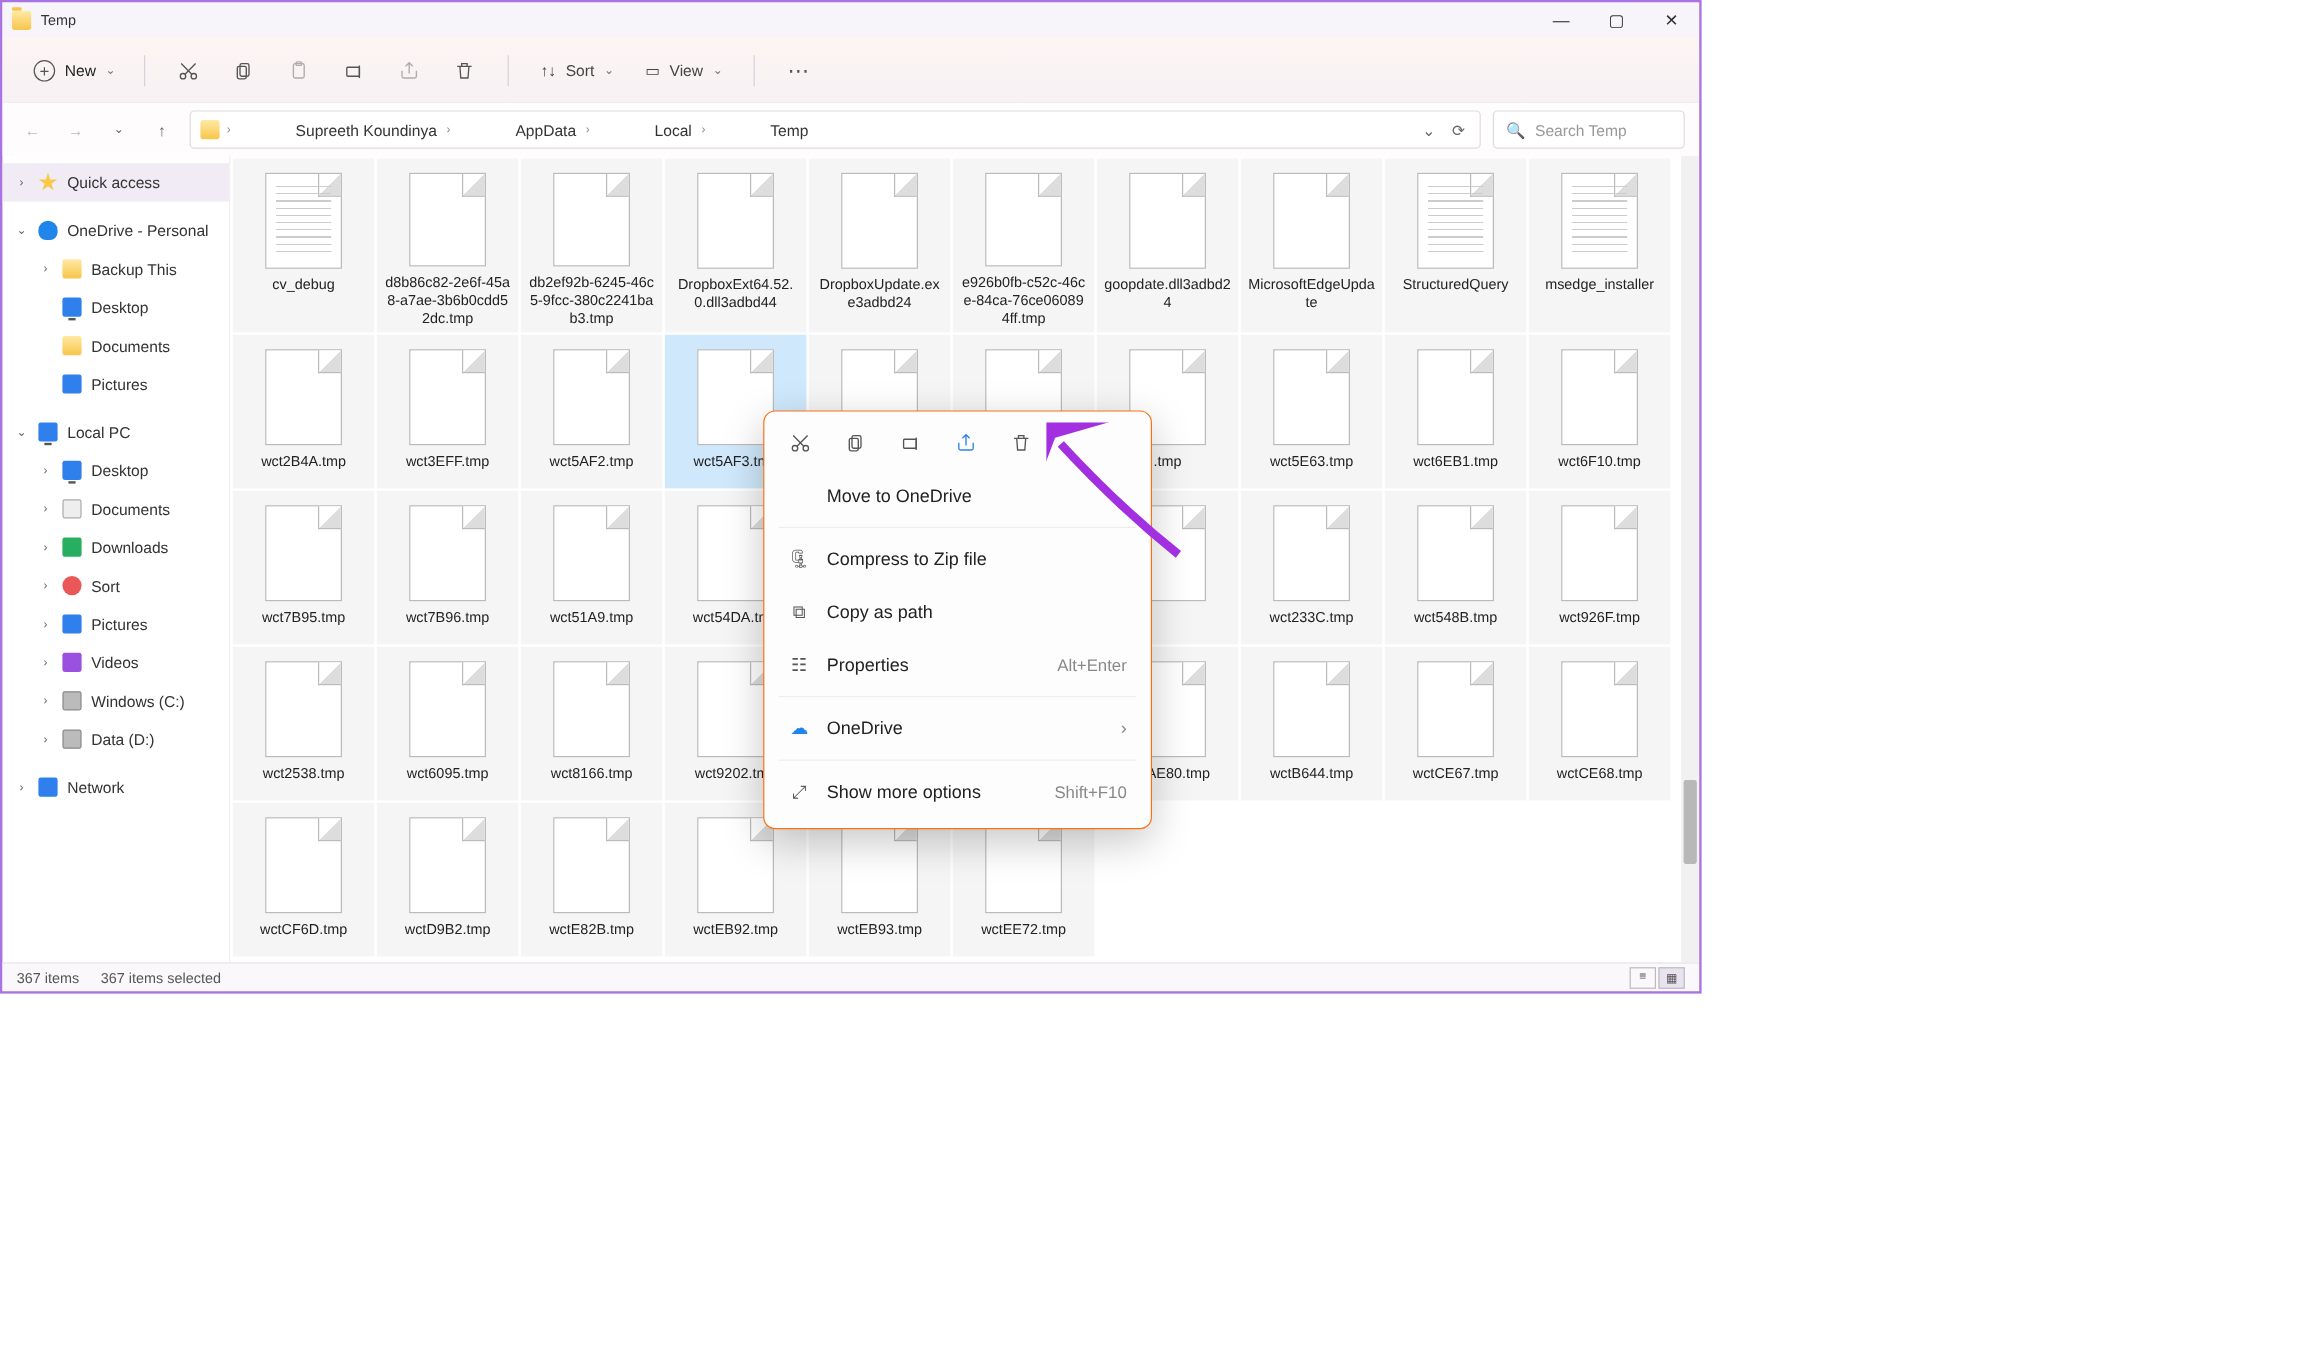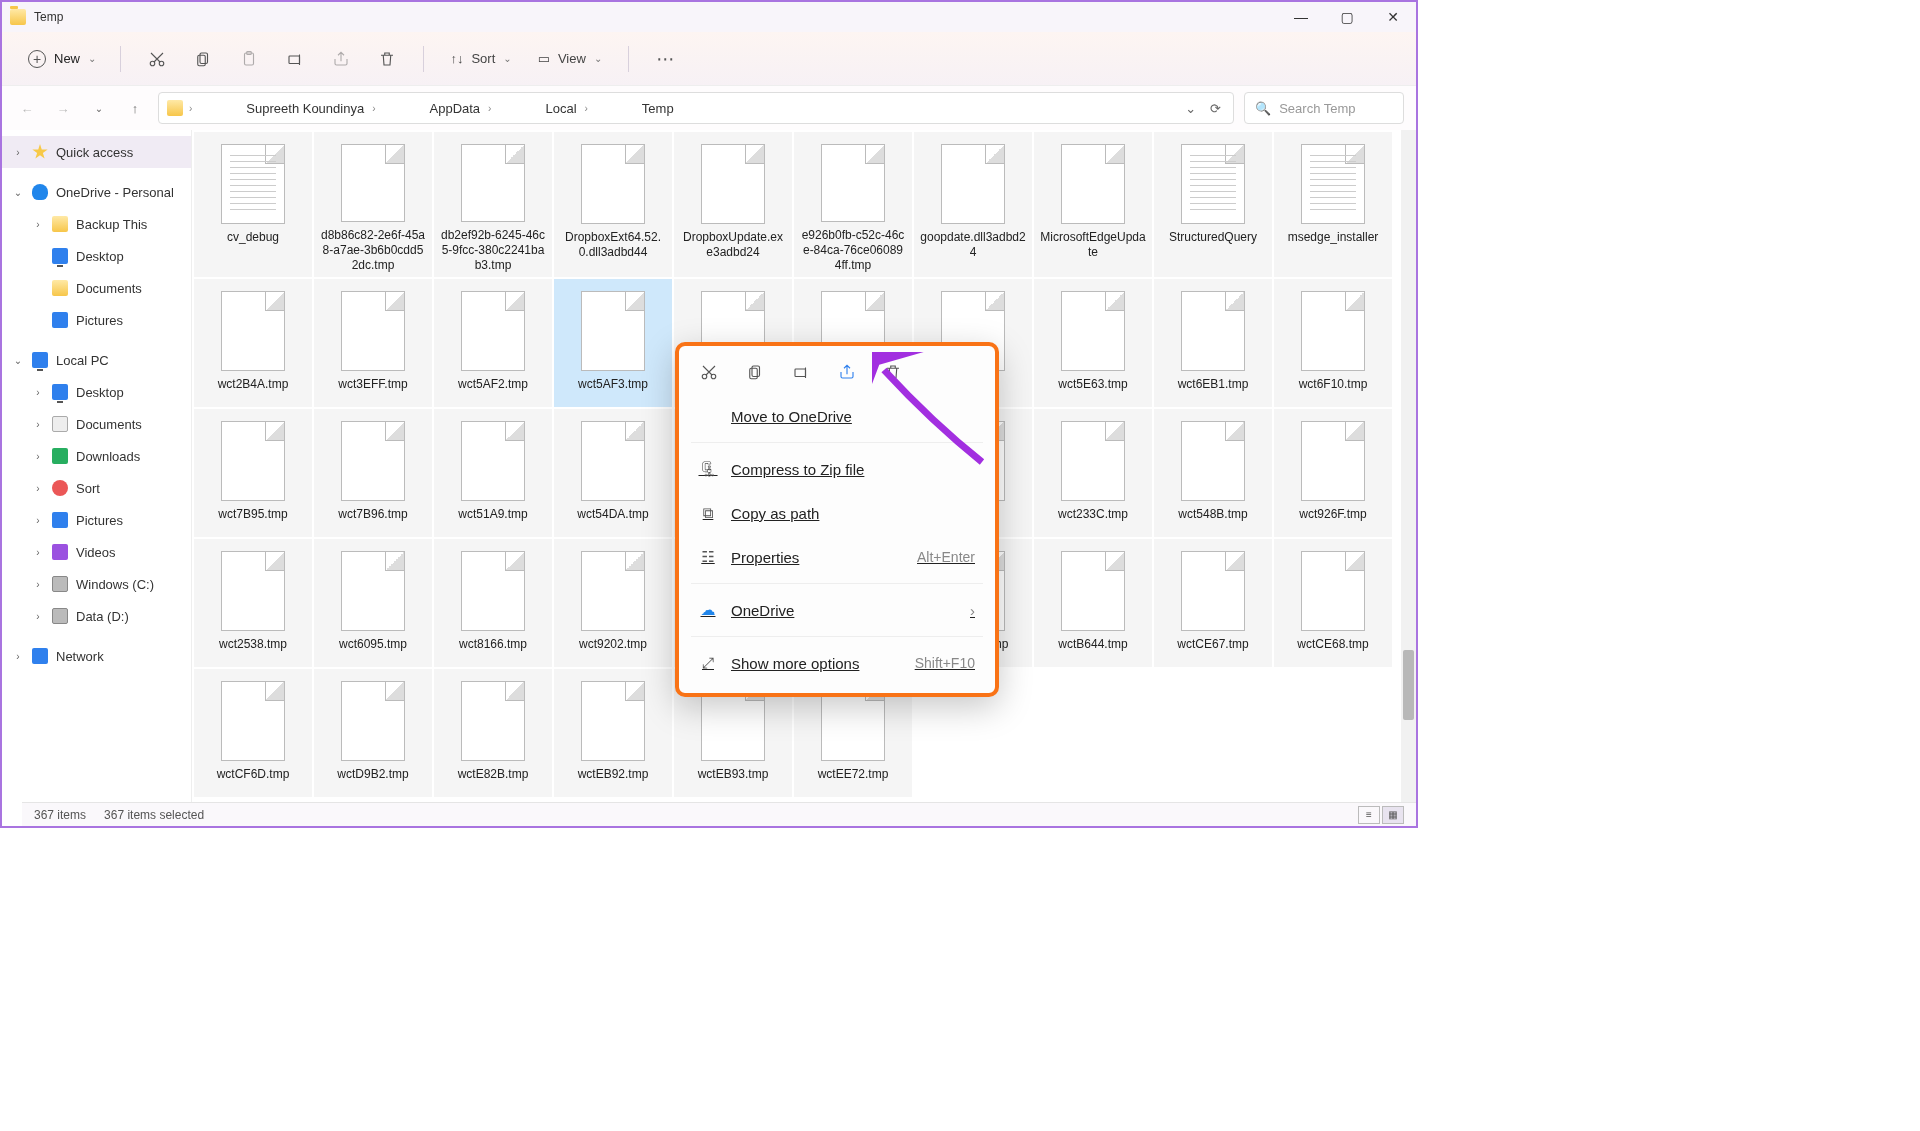--- a/index.html
+++ b/index.html
@@ -66,37 +66,37 @@
 .thumb { width:64px; height:80px; background:#fff; border:1px solid #bbb; position:relative; margin-bottom:6px; margin-top:6px; }
 .thumb::before { content:""; position:absolute; top:0; right:0; width:18px; height:18px; background:linear-gradient(135deg,#fff 50%,#ddd 50%); border-left:1px solid #bbb; border-bottom:1px solid #bbb; }
 .thumb.text::after { content:""; position:absolute; left:8px; right:8px; top:10px; bottom:10px; background: repeating-linear-gradient(#ccc 0 1px, transparent 1px 6px);}
 .fname { font-size:12px; text-align:center; line-height:1.25; color:#222; word-break:break-all; padding:0 4px; }
 
 
 .sbar { position:absolute; right:0; top:0; bottom:0; width:15px; background:#f1f1f1; }
 .sbar .thumb-bar { position:absolute; left:2px; right:2px; top:520px; height:70px; background:#b8b8b8; border-radius:2px;}
 
 
-.ctx { position:absolute; left:673px; top:340px; width:324px; background:#fdfdfd; border:4px solid #f97316; border-radius:10px; box-shadow:0 10px 34px rgba(0,0,0,0.22); padding: 8px 0; z-index:10;text-decoration:underline; }
+.ctx { position:absolute; left:634px; top:340px; width:324px; background:#fdfdfd; border:1px solid #f97316; border-radius:10px; box-shadow:0 10px 34px rgba(0,0,0,0.22); padding: 8px 0; z-index:10; }
 .ctx-toolbar { display:flex; gap:22px; padding: 6px 18px 10px; }
 .ctx-toolbar .cicon { width:24px; height:24px; display:flex; align-items:center; justify-content:center; color:#555; }
 .ctx-toolbar .cicon svg{width:18px;height:18px;stroke:#555;fill:none;stroke-width:1.5;}
 .ctx-item { display:flex; align-items:center; height:44px; padding: 0 20px; gap:14px; font-size:15px; color:#222;}
 .ctx-item .spacer { flex:1; }
 .ctx-item .hint { color:#888; font-size:14px; }
 .ctx-item .arrow { color:#888; }
 .ctx-item .mi { width:18px; height:18px; display:flex; align-items:center; justify-content:center; color:#555;}
 .ctx-item.noicon { padding-left: 52px; }
 .ctx-sep { height:1px; background:#eee; margin:4px 12px; }
 
 
 .arrow-ann { position:absolute; left:870px; top:350px; z-index:11; pointer-events:none; }
 
 
-.status { position:absolute; bottom:0; left:0; right:0; height:24px; border-top:1px solid #e5e5e5; display:flex; align-items:center; padding:0 12px; font-size:12px; color:#555; background:#faf8fb; gap:18px;margin-left:20px;}
+.status { position:absolute; bottom:0; left:0; right:0; height:24px; border-top:1px solid #e5e5e5; display:flex; align-items:center; padding:0 12px; font-size:12px; color:#555; background:#faf8fb; gap:18px;}
 .status .vbtns { margin-left:auto; display:flex; gap:2px; }
 .status .vbtns div{ width:22px; height:18px; border:1px solid #bbb; display:flex; align-items:center; justify-content:center; font-size:10px;}
 .status .vbtns div.active{ background:#e8e3ef; }
 </style>
 </head>
 <body>
 
 <div class="titlebar">
   <span class="folder-glyph"></span>
   <span class="title">Temp</span>

